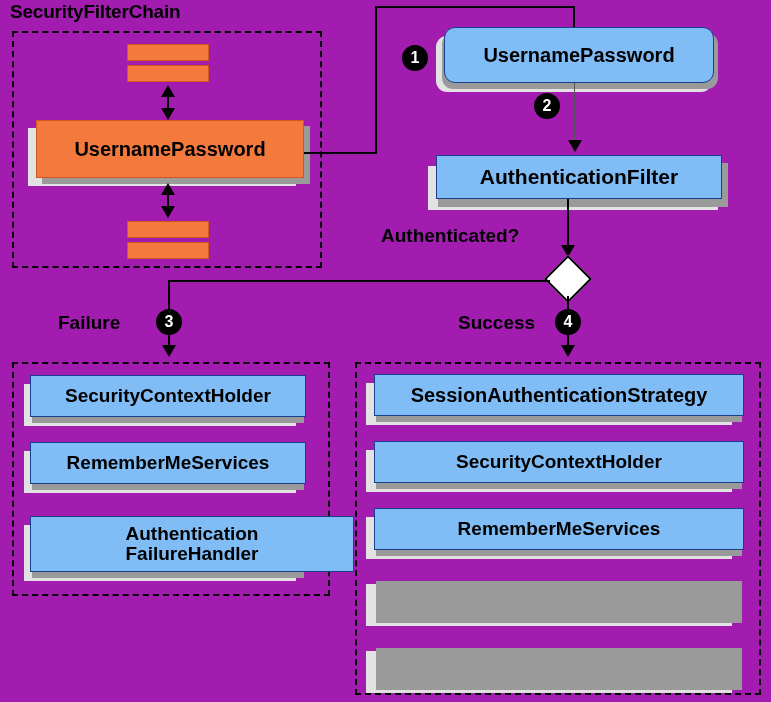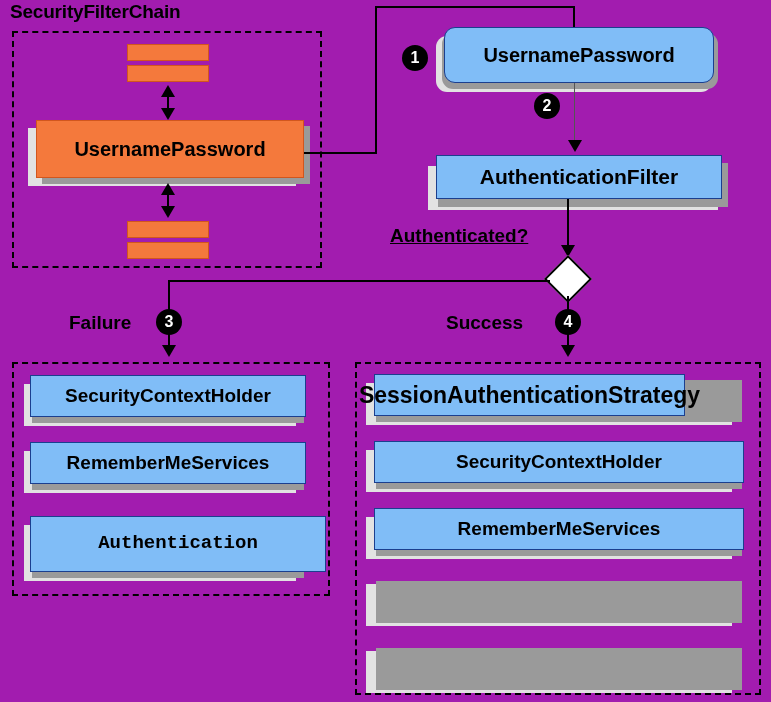--- a/index.html
+++ b/index.html
@@ -186,67 +186,68 @@
   <div class="abs line-v" style="left:574px; top:83px; width:1px; height:63px; background:#555;"></div>
   <div class="abs arrow-down" style="left:568px; top:140px;"></div>
   <div class="abs badge" style="left:535px; top:94px;">2</div>
 
   <div class="abs shadow-light" style="left:428px; top:166px; width:290px; height:44px;"></div>
   <div class="abs shadow-dark" style="left:438px; top:163px; width:290px; height:44px;"></div>
   <div class="abs node node-blue" style="left:436px; top:155px; width:286px; height:44px; font-size:21px;">
     <span>AuthenticationFilter</span>
   </div>
 
-  <div class="abs label" style="left:390px; top:225px;text-decoration:underline;">Authenticated?</div>
+  <div class="abs label" style="left:381px; top:225px;">Authenticated?</div>
 
   <div class="abs line-v" style="left:567px; top:199px; height:53px;"></div>
   <div class="abs arrow-down" style="left:561px; top:245px;"></div>
 
   <div class="abs diamond" style="left:551px; top:262px;"></div>
 
   <div class="abs line-h" style="left:168px; top:280px; width:382px;"></div>
   <div class="abs line-v" style="left:168px; top:280px; height:70px;"></div>
   <div class="abs arrow-down" style="left:162px; top:345px;"></div>
 
-  <div class="abs label" style="left:69px; top:312px;">Failure</div>
+  <div class="abs label" style="left:58px; top:312px;">Failure</div>
   <div class="abs badge" style="left:157px; top:310px;">3</div>
 
   <div class="abs line-v" style="left:567px; top:296px; height:56px;"></div>
   <div class="abs arrow-down" style="left:561px; top:345px;"></div>
 
-  <div class="abs label" style="left:446px; top:312px;">Success</div>
+  <div class="abs label" style="left:458px; top:312px;">Success</div>
   <div class="abs badge" style="left:556px; top:310px;">4</div>
 
   <div class="abs group-box" style="left:12px; top:362px; width:318px; height:234px;"></div>
 
   <div class="abs shadow-light" style="left:24px; top:384px; width:272px; height:42px;"></div>
   <div class="abs shadow-dark" style="left:32px; top:381px; width:272px; height:42px;"></div>
   <div class="abs node node-blue" style="left:30px; top:375px; width:276px; height:42px; font-size:19px;">
     <span>SecurityContextHolder</span>
   </div>
 
   <div class="abs shadow-light" style="left:24px; top:451px; width:272px; height:42px;"></div>
   <div class="abs shadow-dark" style="left:32px; top:448px; width:272px; height:42px;"></div>
   <div class="abs node node-blue" style="left:30px; top:442px; width:276px; height:42px; font-size:19px;">
     <span>RememberMeServices</span>
   </div>
 
   <div class="abs shadow-light" style="left:24px; top:525px; width:272px; height:56px;"></div>
   <div class="abs shadow-dark" style="left:32px; top:522px; width:272px; height:56px;"></div>
-  <div class="abs node node-blue" style="left:30px; top:516px; width:296px; height:56px; font-size:19px;font-family:Liberation Mono, monospace;">
+  <div class="abs node node-blue" style="left:30px; top:516px; width:324px; height:56px; font-size:19px;">
     <div>
       <div>Authentication</div>
+      <div>FailureHandler</div>
     </div>
   </div>
 
   <div class="abs group-box" style="left:355px; top:362px; width:406px; height:333px;"></div>
 
   <div class="abs shadow-light" style="left:366px; top:383px; width:366px; height:42px;"></div>
   <div class="abs shadow-dark" style="left:376px; top:380px; width:366px; height:42px;"></div>
-  <div class="abs node node-blue" style="left:374px; top:374px; width:311px; height:42px; font-size:23px;">
+  <div class="abs node node-blue" style="left:374px; top:374px; width:370px; height:42px; font-size:20px;">
     <span>SessionAuthenticationStrategy</span>
   </div>
 
   <div class="abs shadow-light" style="left:366px; top:450px; width:366px; height:42px;"></div>
   <div class="abs shadow-dark" style="left:376px; top:447px; width:366px; height:42px;"></div>
   <div class="abs node node-blue" style="left:374px; top:441px; width:370px; height:42px; font-size:19px;">
     <span>SecurityContextHolder</span>
   </div>
 
   <div class="abs shadow-light" style="left:366px; top:517px; width:366px; height:42px;"></div>

